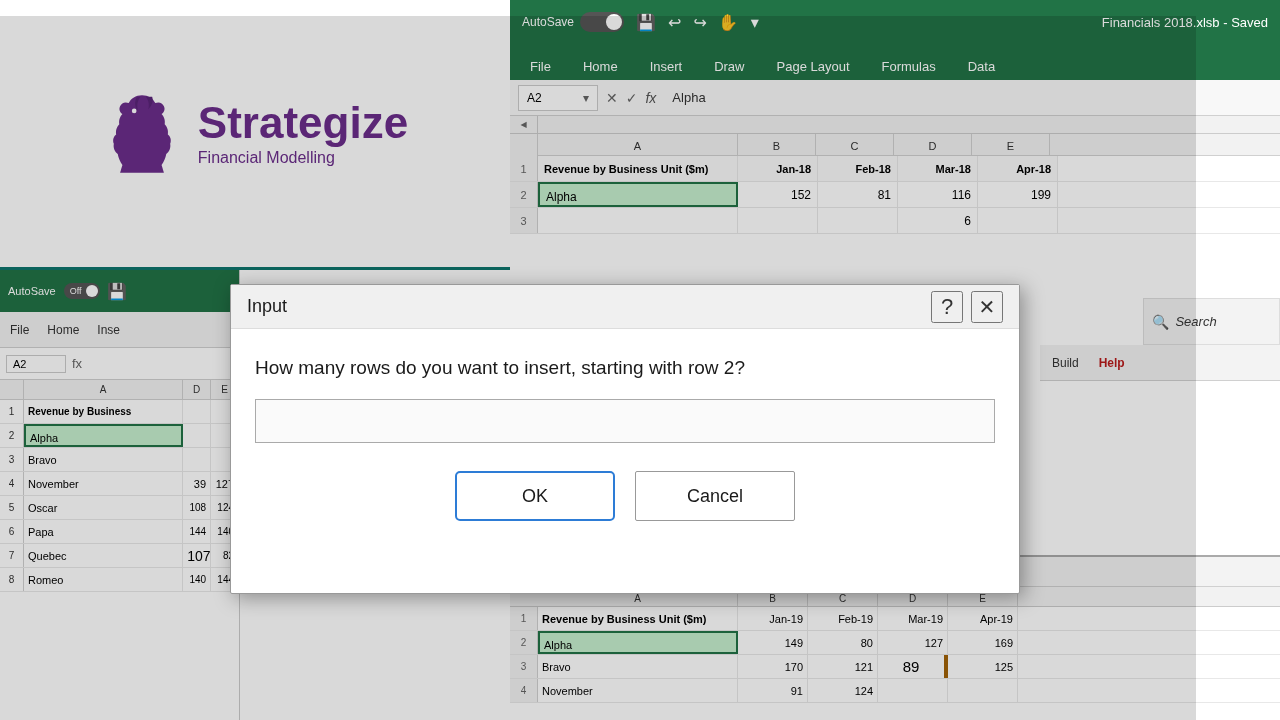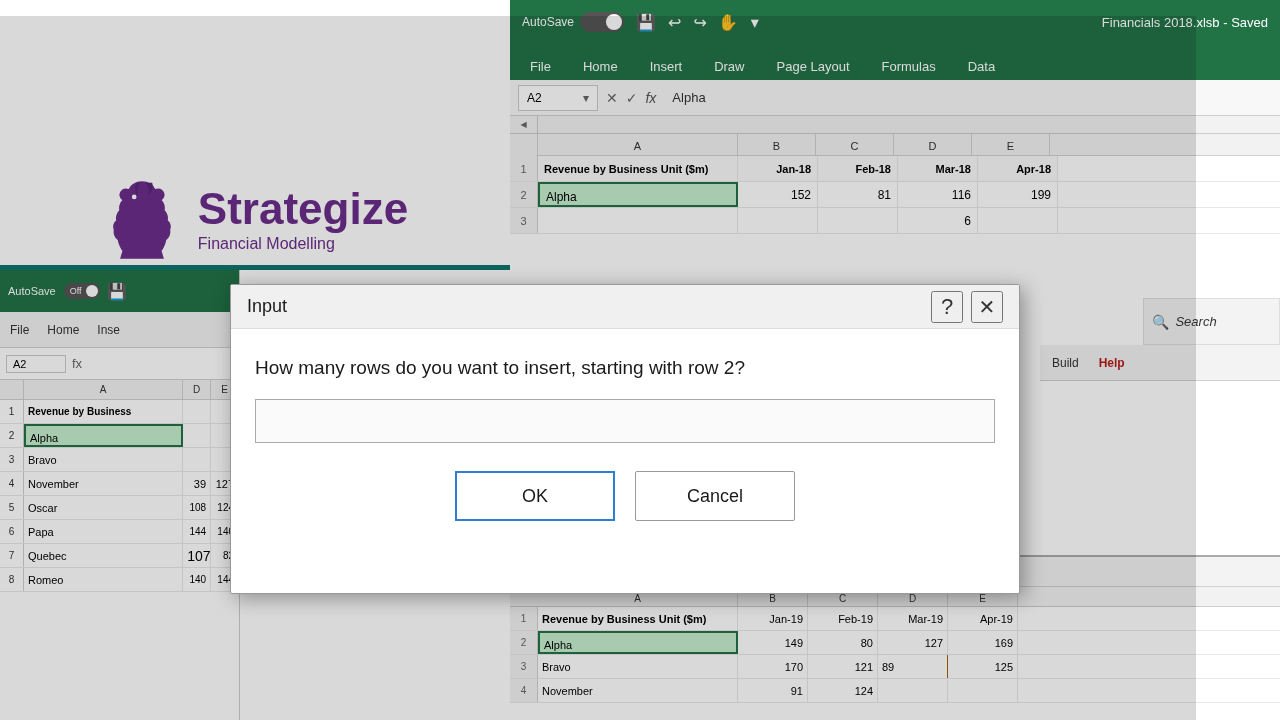--- a/index.html
+++ b/index.html
@@ -19,23 +19,23 @@
       width: 510px;
       height: 720px;
       background: #fff;
     }
 
     .logo-area {
       width: 510px;
       height: 270px;
       background: #ffffff;
       display: flex;
-      align-items: flex-end;
+      align-items: center;
       justify-content: center;
-      border-bottom: 5px solid #0f766e;
+      border-bottom: 3px solid #0f766e;
     }
 
     .logo-content {
       display: flex;
       align-items: center;
       gap: 16px;
     }
 
     .horse-icon {
       width: 80px;
@@ -503,21 +503,21 @@
     }
 
     .btn-ok {
       width: 160px;
       height: 50px;
       background: #fff;
       border: 2px solid #2d7cd6;
       color: #1a1a1a;
       font-size: 18px;
       cursor: pointer;
-      border-radius: 0;
+      border-radius: 5px;
     }
 
     .btn-cancel {
       width: 160px;
       height: 50px;
       background: #fff;
       border: 1px solid #999;
       color: #1a1a1a;
       font-size: 18px;
       cursor: pointer;
@@ -791,21 +791,21 @@
       <div style="width:70px;font-size:11px;padding:0 4px;border-right:1px solid #e8e8e8;line-height:24px;text-align:right;">80</div>
       <div style="width:70px;font-size:11px;padding:0 4px;border-right:1px solid #e8e8e8;line-height:24px;text-align:right;">127</div>
       <div style="width:70px;font-size:11px;padding:0 4px;border-right:1px solid #e8e8e8;line-height:24px;text-align:right;">169</div>
     </div>
 
     <div style="display:flex;height:24px;border-bottom:1px solid #e8e8e8;">
       <div style="width:28px;text-align:center;font-size:10px;color:#666;border-right:1px solid #d0d0d0;line-height:24px;background:#f2f2f2;">3</div>
       <div style="width:200px;font-size:11px;padding:0 4px;border-right:1px solid #e8e8e8;line-height:24px;">Bravo</div>
       <div style="width:70px;font-size:11px;padding:0 4px;border-right:1px solid #e8e8e8;line-height:24px;text-align:right;">170</div>
       <div style="width:70px;font-size:11px;padding:0 4px;border-right:1px solid #e8e8e8;line-height:24px;text-align:right;">121</div>
-      <div style="width:70px;font-size:11px;padding:0 4px;border-right:1px solid #a16207;line-height:24px;text-align:left;">89</div>
+      <div style="width:70px;font-size:15px;padding:0 4px;border-right:4px solid #a16207;line-height:24px;text-align:center;">89</div>
       <div style="width:70px;font-size:11px;padding:0 4px;border-right:1px solid #e8e8e8;line-height:24px;text-align:right;">125</div>
     </div>
 
     <div style="display:flex;height:24px;border-bottom:1px solid #e8e8e8;">
       <div style="width:28px;text-align:center;font-size:10px;color:#666;border-right:1px solid #d0d0d0;line-height:24px;background:#f2f2f2;">4</div>
       <div style="width:200px;font-size:11px;padding:0 4px;border-right:1px solid #e8e8e8;line-height:24px;">November</div>
       <div style="width:70px;font-size:11px;padding:0 4px;border-right:1px solid #e8e8e8;line-height:24px;text-align:right;">91</div>
       <div style="width:70px;font-size:11px;padding:0 4px;border-right:1px solid #e8e8e8;line-height:24px;text-align:right;">124</div>
       <div style="width:70px;font-size:11px;padding:0 4px;border-right:1px solid #e8e8e8;line-height:24px;text-align:right;"></div>
       <div style="width:70px;font-size:11px;padding:0 4px;border-right:1px solid #e8e8e8;line-height:24px;text-align:right;"></div>

